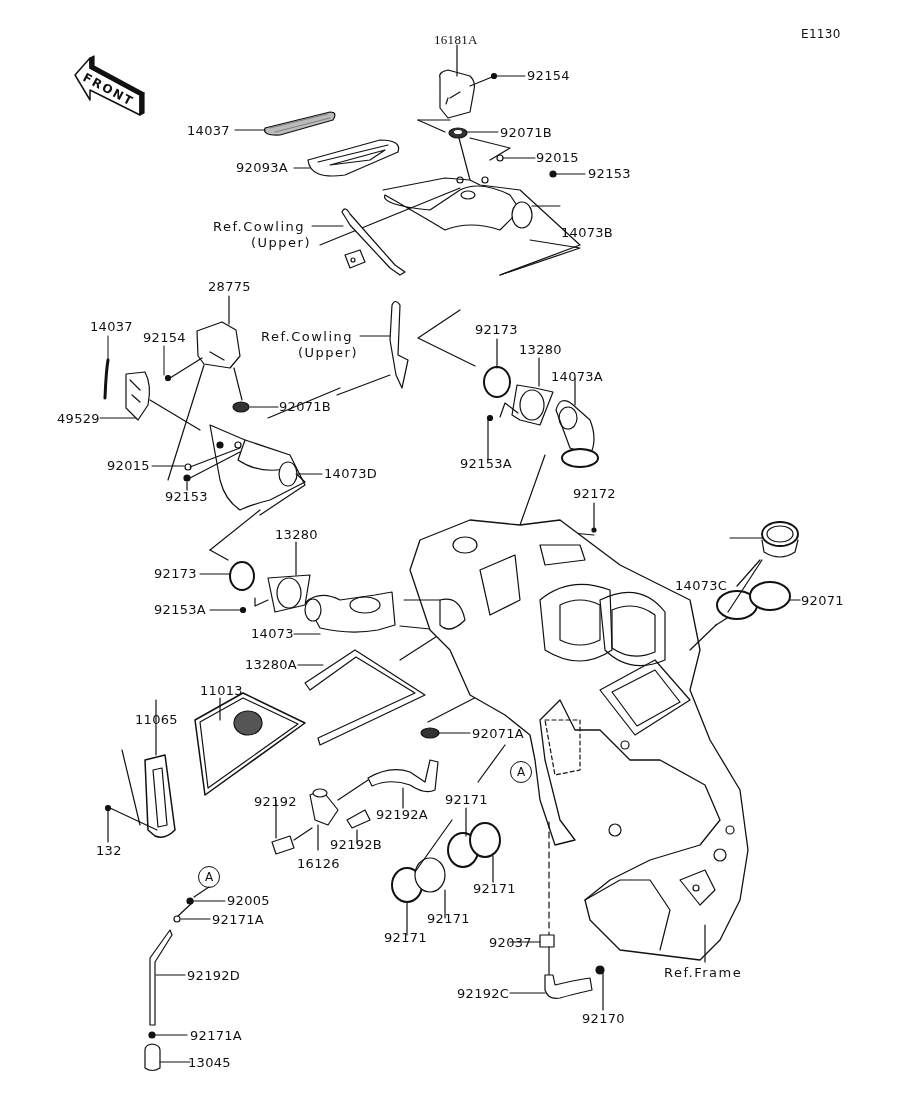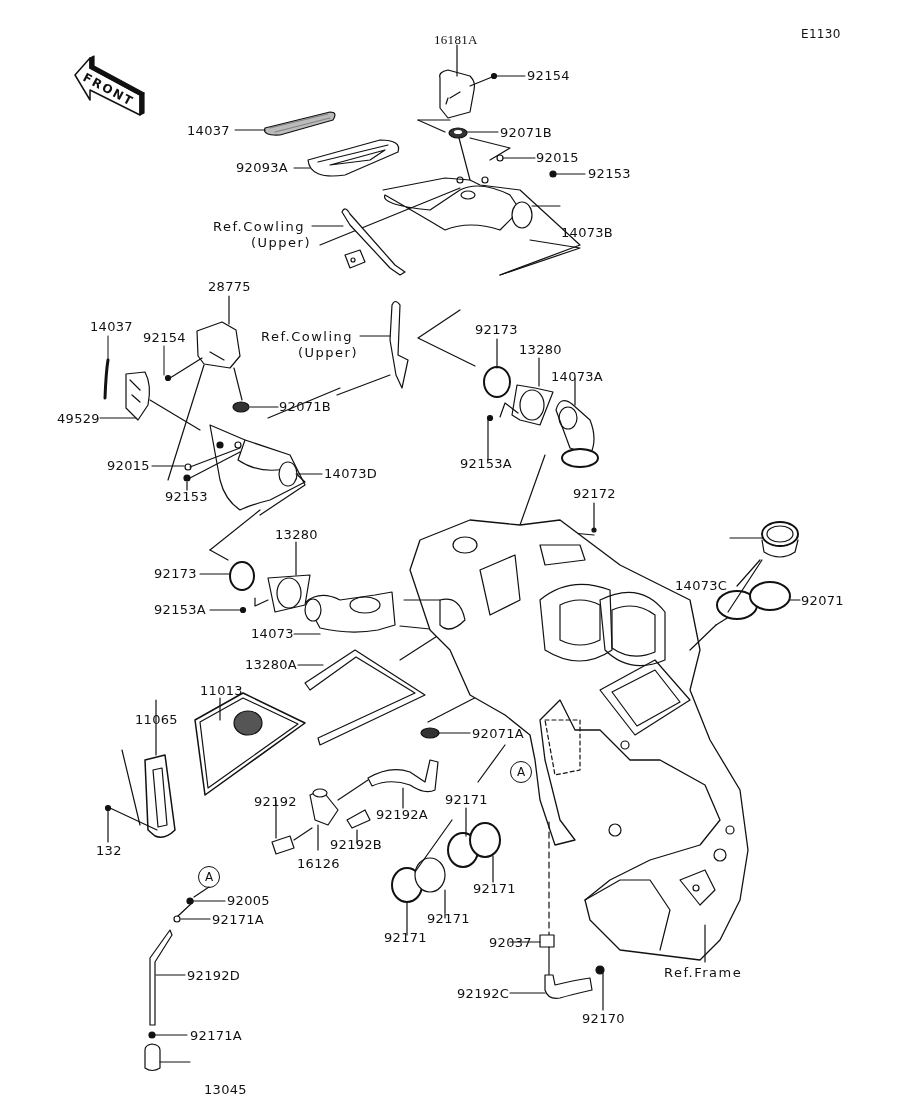--- a/index.html
+++ b/index.html
@@ -357,15 +357,15 @@
 <span class="lbl" style="left:227px;top:894px;">92005</span>
 <span class="lbl" style="left:212px;top:913px;">92171A</span>
 <span class="lbl" style="left:427px;top:912px;">92171</span>
 <span class="lbl" style="left:384px;top:931px;">92171</span>
 <span class="lbl" style="left:461px;top:936px;margin-left:28px;">92037</span>
 <span class="lbl ref" style="left:664px;top:966px;">Ref.Frame</span>
 <span class="lbl" style="left:187px;top:969px;">92192D</span>
 <span class="lbl" style="left:457px;top:987px;">92192C</span>
 <span class="lbl" style="left:582px;top:1012px;text-align:right;">92170</span>
 <span class="lbl" style="left:190px;top:1029px;">92171A</span>
-<span class="lbl" style="left:204px;top:1056px;margin-top:27px;">13045</span>
+<span class="lbl" style="left:188px;top:1056px;">13045</span>
 
 </div>
 
 </body></html>

